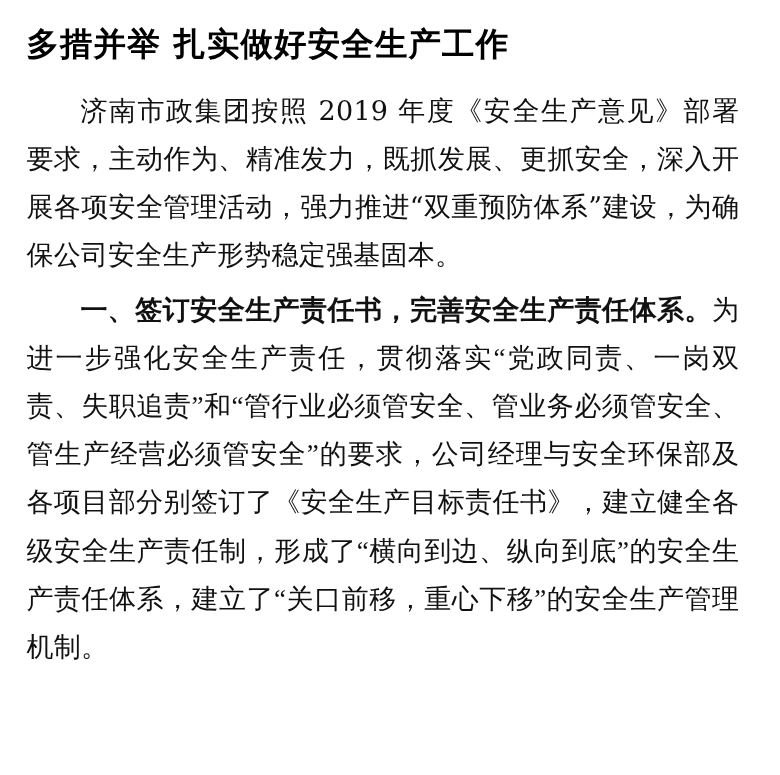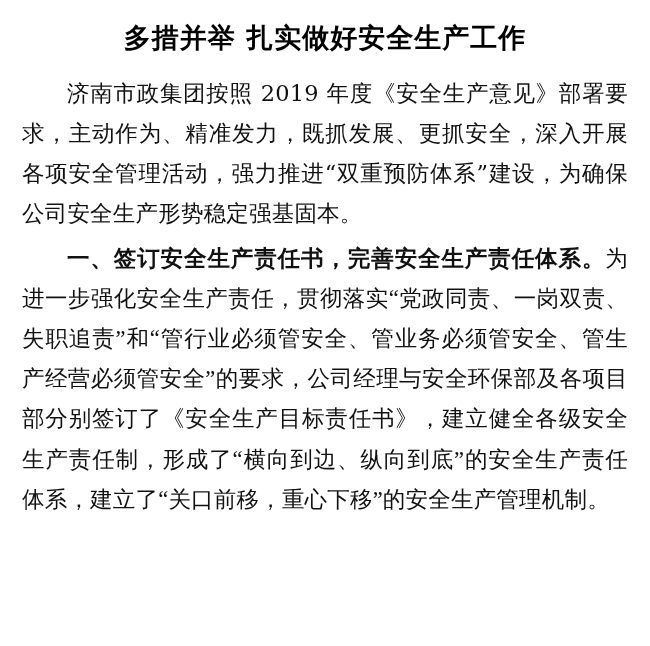--- a/index.html
+++ b/index.html
@@ -15,35 +15,35 @@
     overflow: hidden;
   }
   .page {
     width: 650px;
     height: 646px;
     box-sizing: border-box;
     padding: 14px 22px 0 22px;
     position: relative;
   }
   .doc-title {
-    text-align: center;
+    text-align: left;
     font-size: 27px;
     font-weight: bold;
     letter-spacing: 1px;
     line-height: 1.3;
     margin: 6px 0 18px 0;
     font-family: "DejaVu Serif", "Liberation Serif", serif;
     color: #000;
   }
   .para {
     font-size: 22.5px;
     line-height: 1.78;
     text-align: justify;
     text-justify: inter-ideograph;
-    margin: 0 0 2px 0;
+    margin: 0 12px 2px 0;
     text-indent: 2em;
     letter-spacing: 0.2px;
     color: #111;
   }
   .para.second {
     margin-top: 6px;
     font-family: Liberation Serif, serif;
   }
   .bold-lead {
     font-weight: bold;

